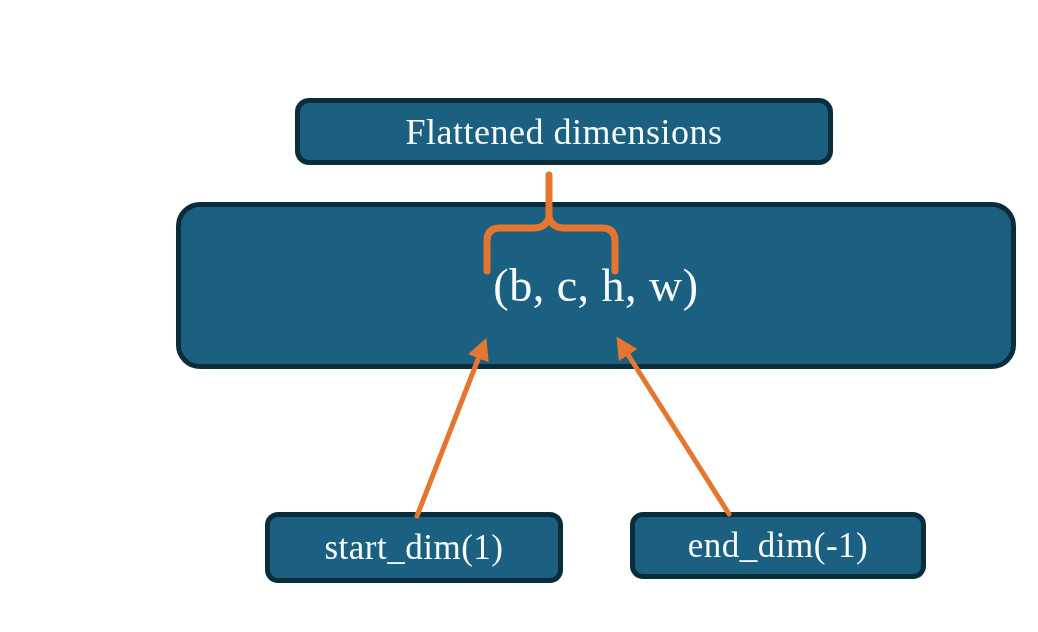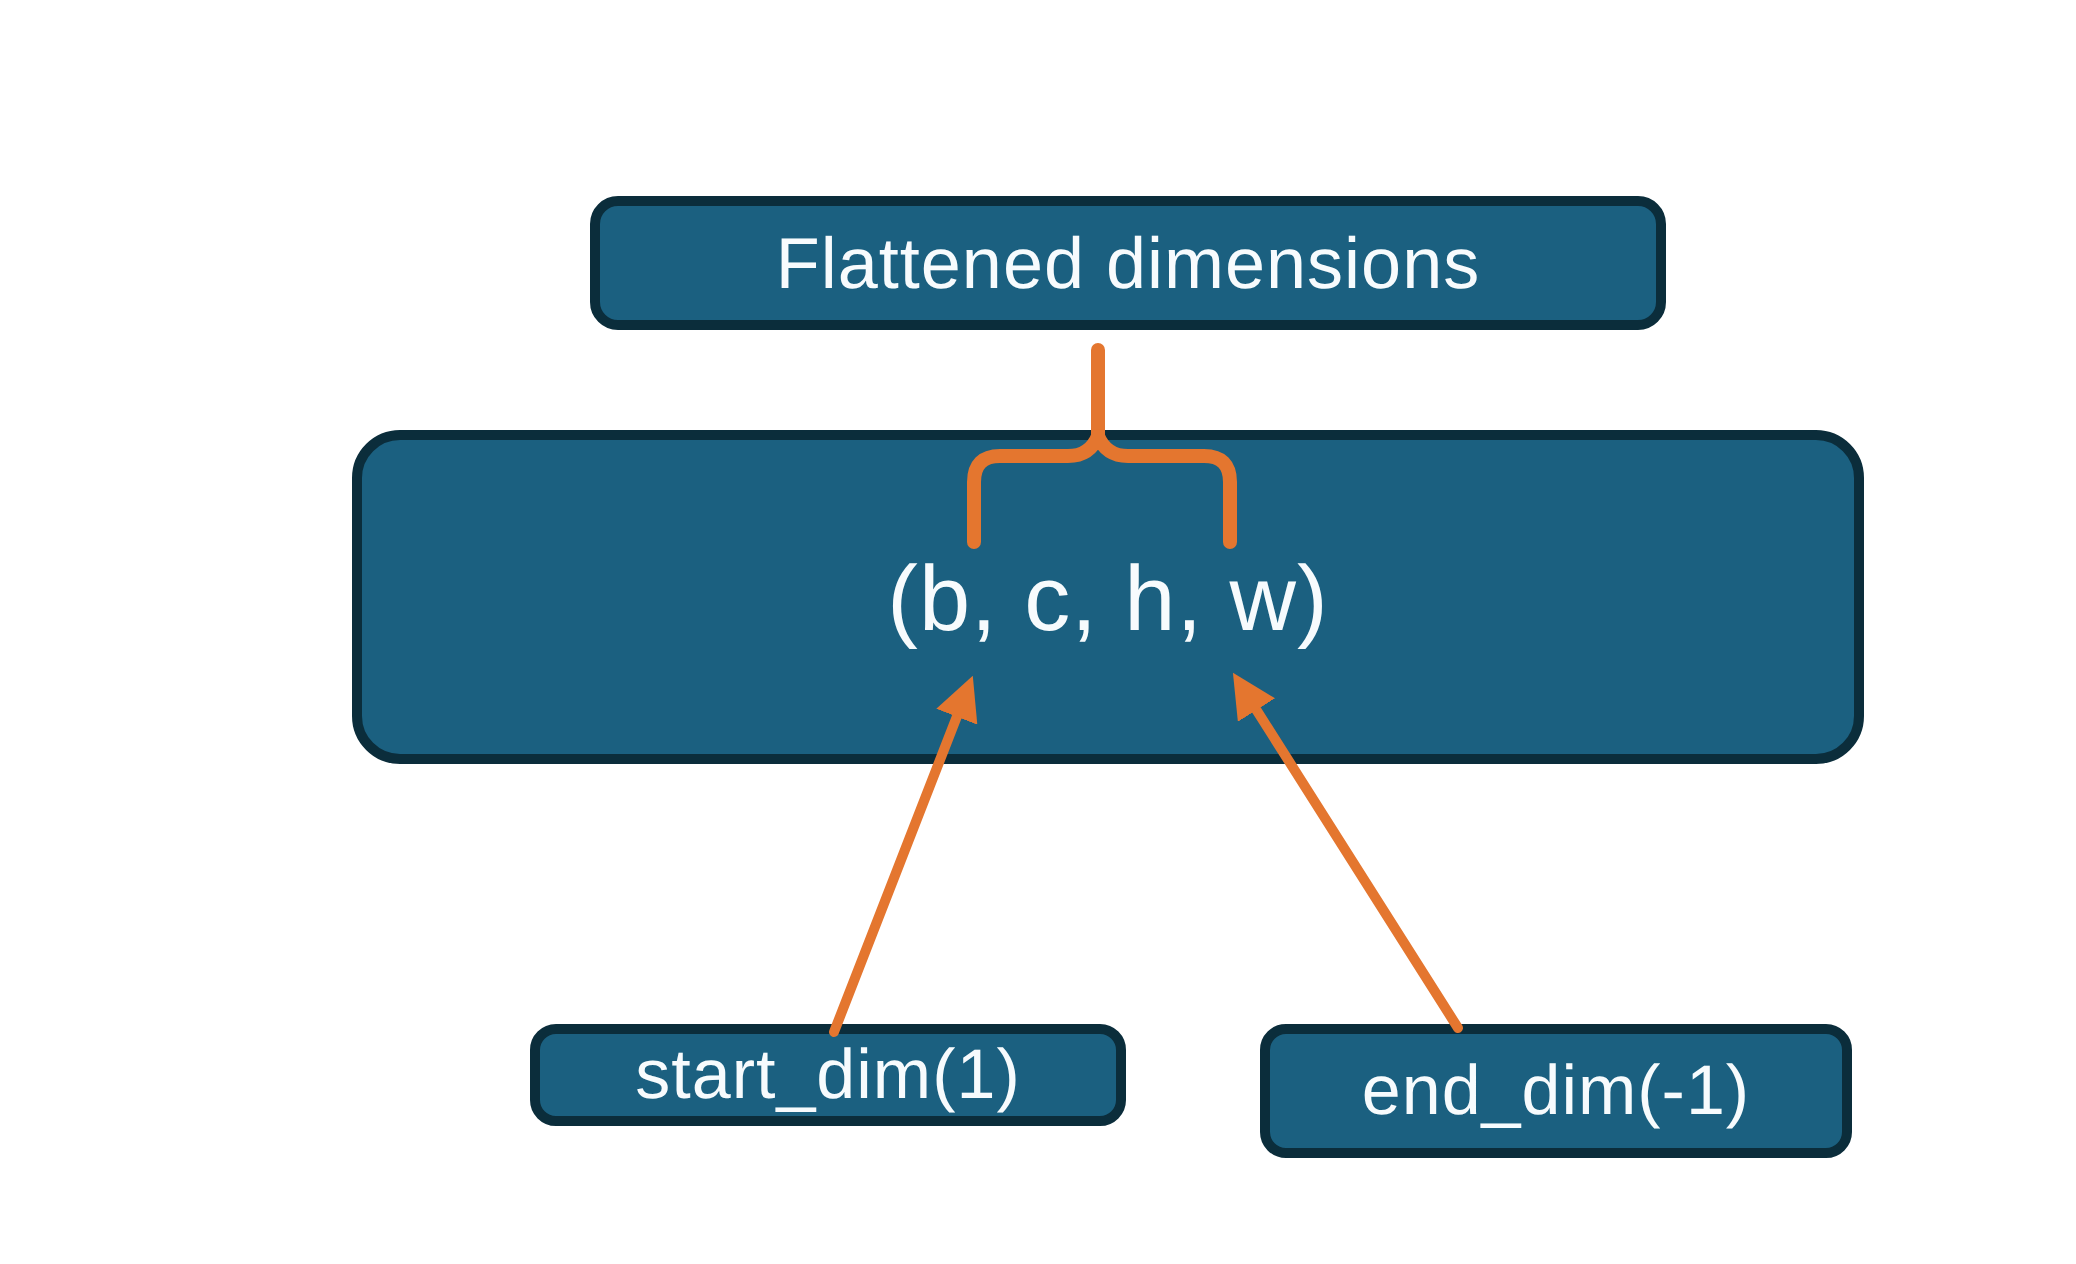--- a/index.html
+++ b/index.html
@@ -24,39 +24,40 @@
   .box {
     position: absolute;
     display: flex;
     align-items: center;
     justify-content: center;
     background: var(--box-fill);
     border: 5px solid var(--box-border);
     color: var(--text);
     white-space: nowrap;
     letter-spacing: 0.5px;
+    font-family: Liberation Serif, serif;
   }
 
   .top-box {
     left: 295px; top: 98px;
     width: 538px; height: 67px;
     border-radius: 14px;
     font-size: 36px;
   }
 
   .middle-box {
-    left: 176px; top: 215px;
-    width: 756px; height: 167px;
+    left: 176px; top: 202px;
+    width: 840px; height: 167px;
     border-radius: 24px;
     font-size: 46px;
   }
 
   .start-box {
     left: 265px; top: 512px;
-    width: 298px; height: 51px;
+    width: 298px; height: 71px;
     border-radius: 13px;
     font-size: 35px;
   }
 
   .end-box {
     left: 582px; top: 512px;
     width: 296px; height: 67px;
     border-radius: 13px;
     font-size: 35px;
     margin-left: 48px;

